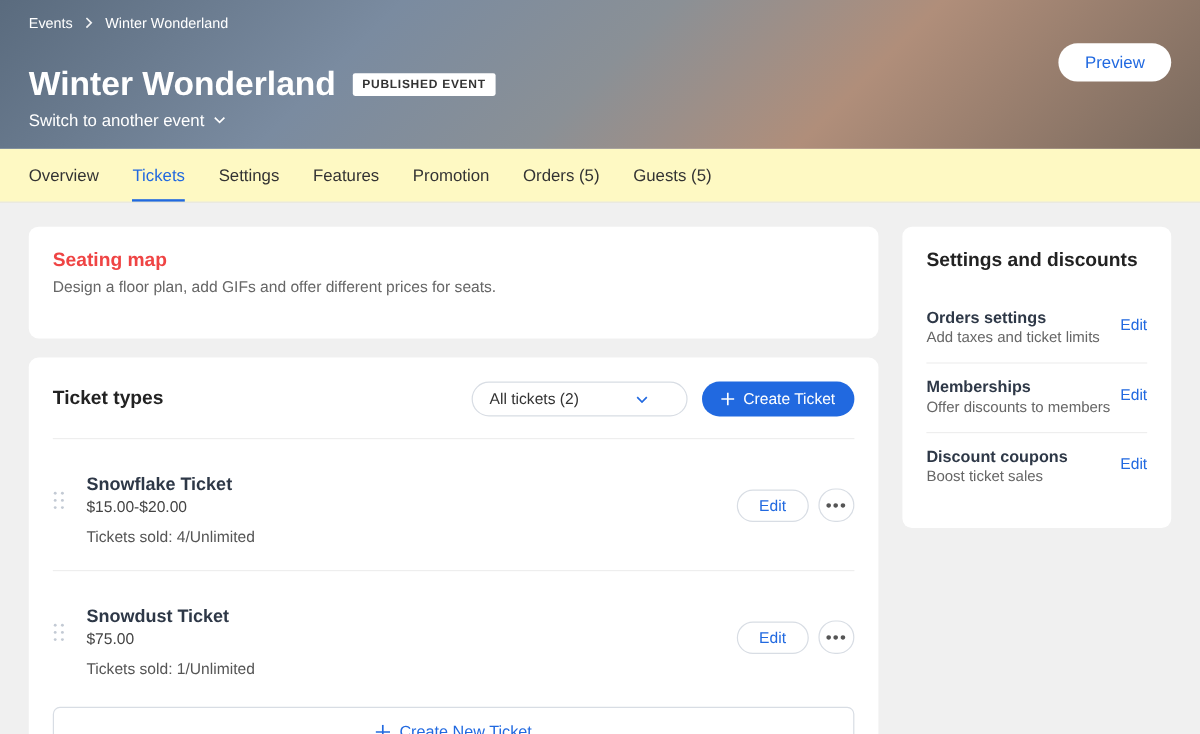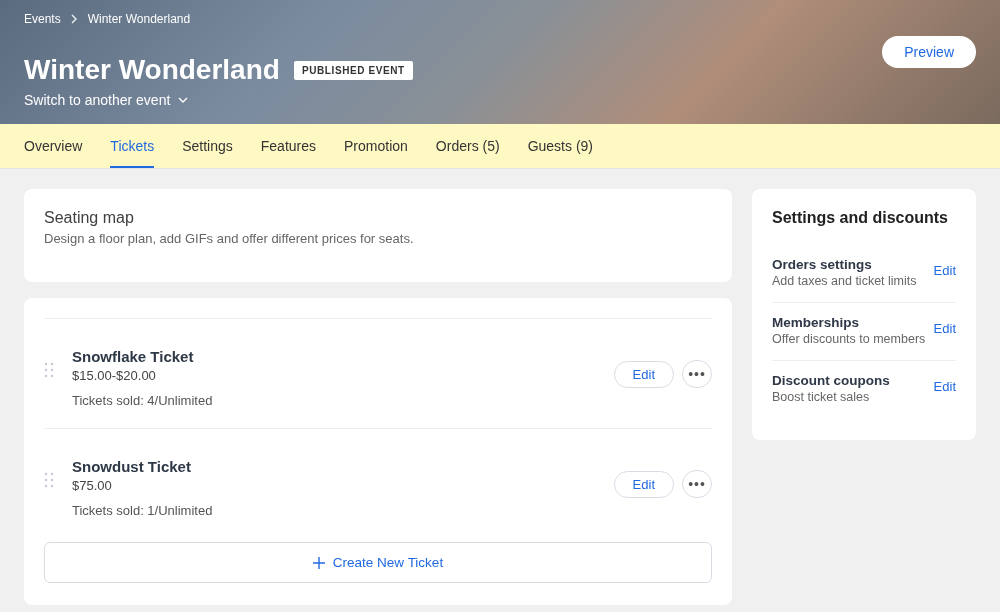--- a/index.html
+++ b/index.html
@@ -28,21 +28,21 @@
 .tab.active { color: #2169e0; border-bottom-color: #2169e0; }
 
 
 .content { display: flex; gap: 20px; padding: 20px 24px; }
 .main-col { flex: 1; display: flex; flex-direction: column; gap: 16px; }
 .side-col { width: 224px; }
 
 .card { background: #fff; border-radius: 8px; padding: 20px 20px 22px; }
 
 
-.seat-title { font-size: 16px; font-weight: 400; color: #404040; margin-bottom: 4px; }
+.seat-title { font-size: 16px; font-weight: 700; color: #ef4444; margin-bottom: 4px; }
 .seat-desc { font-size: 13px; color: #666; margin-bottom: 14px; }
 .outline-btn { border: 1px solid #cfd7e2; background: #fff; color: #2169e0; font-size: 12.5px; padding: 7px 14px; border-radius: 16px; cursor: pointer; }
 
 
 .tt-header { display: flex; align-items: center; margin-bottom: 18px; }
 .tt-title { font-size: 16px; font-weight: 700; color: #222; flex: 1; }
 .filter-select { border: 1px solid #d8dde4; border-radius: 16px; font-size: 13px; padding: 6px 32px 6px 14px; background: #fff; color: #333; cursor: pointer; position: relative; display: flex; align-items: center; gap: 48px; }
 .filter-select .chev { margin-left: auto; color: #2169e0; font-size: 11px; }
 .create-btn { margin-left: 12px; background: #2169e0; color: #fff; border: none; border-radius: 16px; font-size: 13px; padding: 7px 16px; display: flex; align-items: center; gap: 7px; cursor: pointer; }
 
@@ -97,32 +97,51 @@
   <button class="preview-btn">Preview</button>
 </div>
 
 <div class="tabbar">
   <div class="tab">Overview</div>
   <div class="tab active">Tickets</div>
   <div class="tab">Settings</div>
   <div class="tab">Features</div>
   <div class="tab">Promotion</div>
   <div class="tab">Orders (5)</div>
-  <div class="tab">Guests (9)</div>
+  <div class="tab">Guests (5)</div>
 </div>
 
 <div class="content">
   <div class="main-col">
 
     <div class="card">
       <div class="seat-title">Seating map</div>
       <div class="seat-desc">Design a floor plan, add GIFs and offer different prices for seats.</div>
     </div>
 
     <div class="card">
+      <div class="tt-header">
+        <div class="tt-title">Ticket types</div>
+        <div class="filter-select">
+          <span>All tickets (2)</span>
+          <span class="chev">
+            <svg width="10" height="6" viewBox="0 0 10 6">
+                <path d="M1 1 L5 5 L9 1" stroke="#2169e0" stroke-width="1.4" fill="none"></path>
+              </svg>
+          </span>
+        </div>
+        <button class="create-btn">
+          <span>
+            <svg width="11" height="11" viewBox="0 0 11 11">
+                <path d="M5.5 0 V11 M0 5.5 H11" stroke="#fff" stroke-width="1.4"></path>
+              </svg>
+          </span>
+          <span>Create Ticket</span>
+        </button>
+      </div>
 
       <div class="ticket-row">
         <div class="drag">
           <svg width="10" height="16" viewBox="0 0 10 16">
               <g fill="#c3cad4">
                 <circle cx="2" cy="2" r="1.2"></circle>
                 <circle cx="8" cy="2" r="1.2"></circle>
                 <circle cx="2" cy="8" r="1.2"></circle>
                 <circle cx="8" cy="8" r="1.2"></circle>
                 <circle cx="2" cy="14" r="1.2"></circle>

